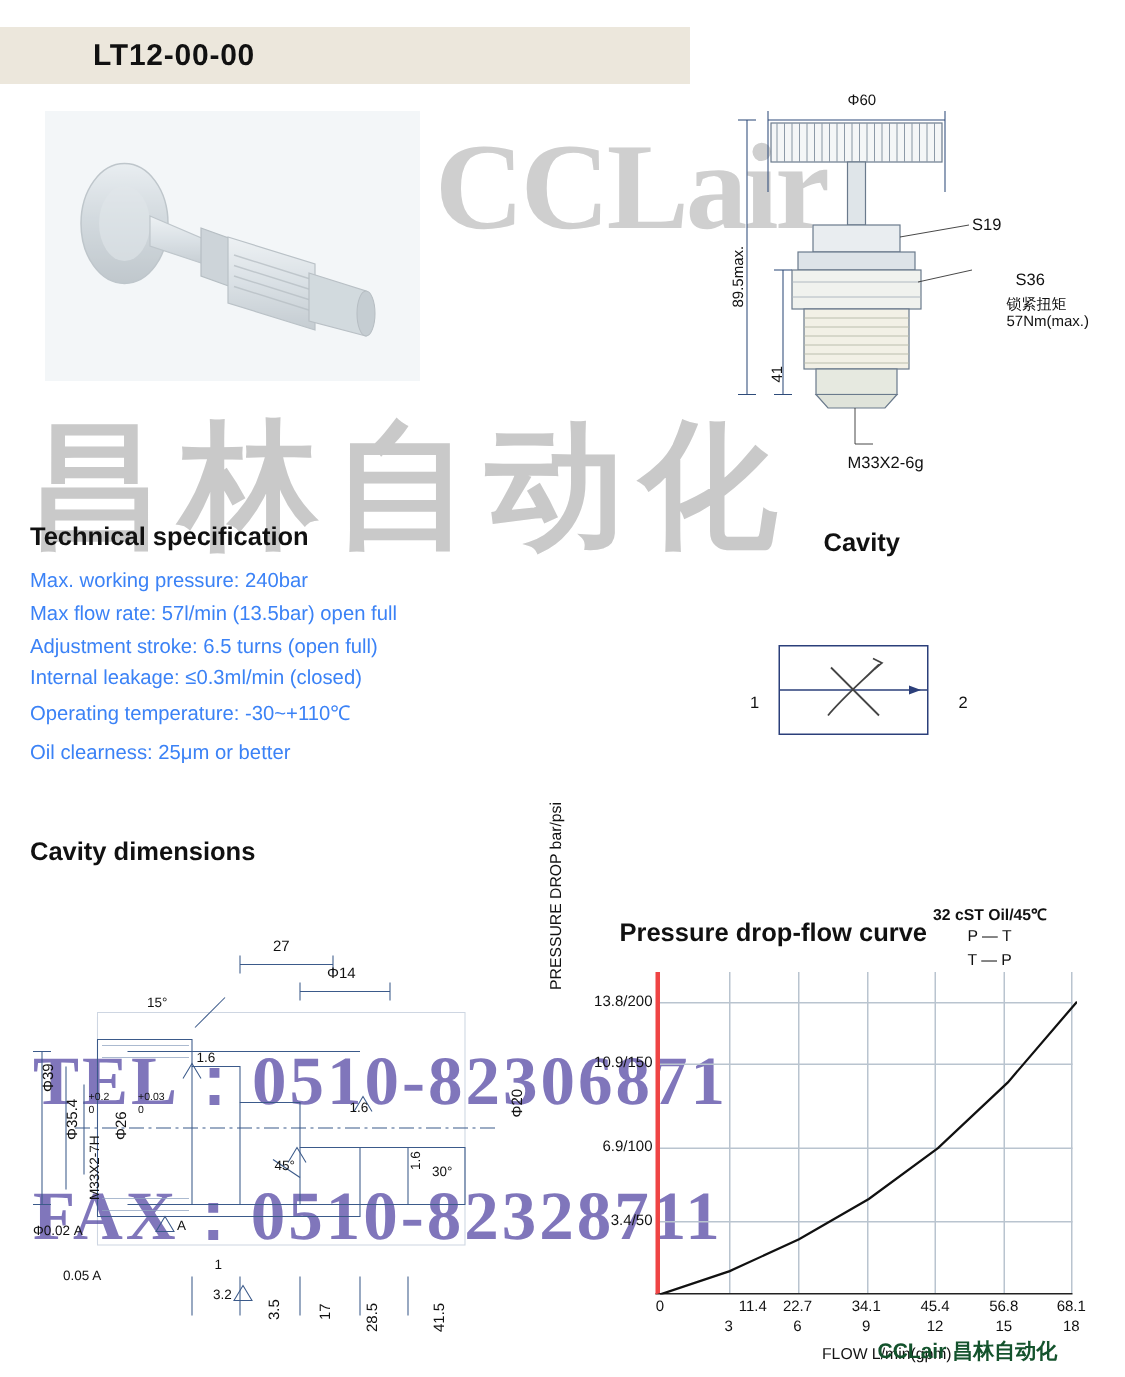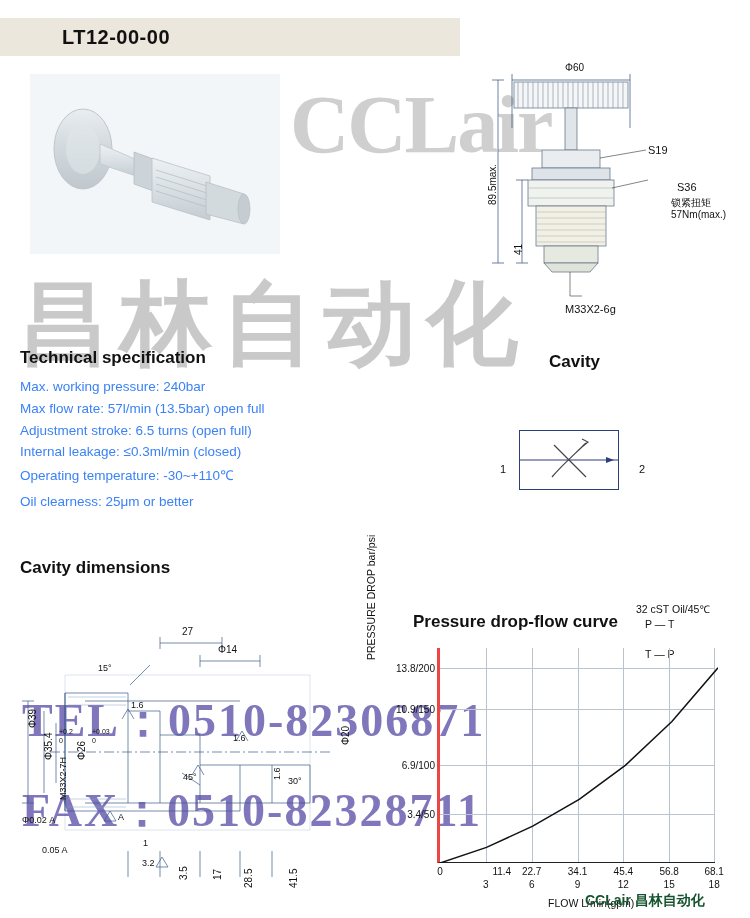--- a/index.html
+++ b/index.html
@@ -86,23 +86,23 @@
   .xlab{position:absolute;top:100%;margin-top:4px;font-size:10px;color:#111;
         transform:translateX(-50%);white-space:nowrap;text-align:center;}
   .xlab2{position:absolute;top:100%;margin-top:17px;font-size:10px;color:#111;
         transform:translateX(-50%);white-space:nowrap;}
   .axis-title-y{
     position:absolute;left:365px;top:660px;font-size:10.5px;color:#111;
     transform:rotate(-90deg);transform-origin:left top;white-space:nowrap;
   }
   .axis-title-x{position:absolute;top:897px;left:548px;font-size:10.5px;color:#111;}
   .legend{position:absolute;font-size:10.5px;color:#111;white-space:nowrap;}
-  #lg0{top:602px;left:636px;}
+  #lg0{top:602px;left:622px;font-weight:bold;}
   #lg1{top:618px;left:645px;}
-  #lg2{top:648px;left:645px;}
+  #lg2{top:634px;left:645px;}
 
   .footer-brand{position:absolute;top:892px;left:585px;font-size:14px;font-weight:bold;color:#14532d;}
 </style>
 </head>
 <body>
 
 <div class="wm wm-cclair">CCLair</div>
 <div class="wm wm-cn">昌林自动化</div>
 <div class="wm wm-tel">TEL：0510-82306871</div>
 <div class="wm wm-fax">FAX：0510-82328711</div>

